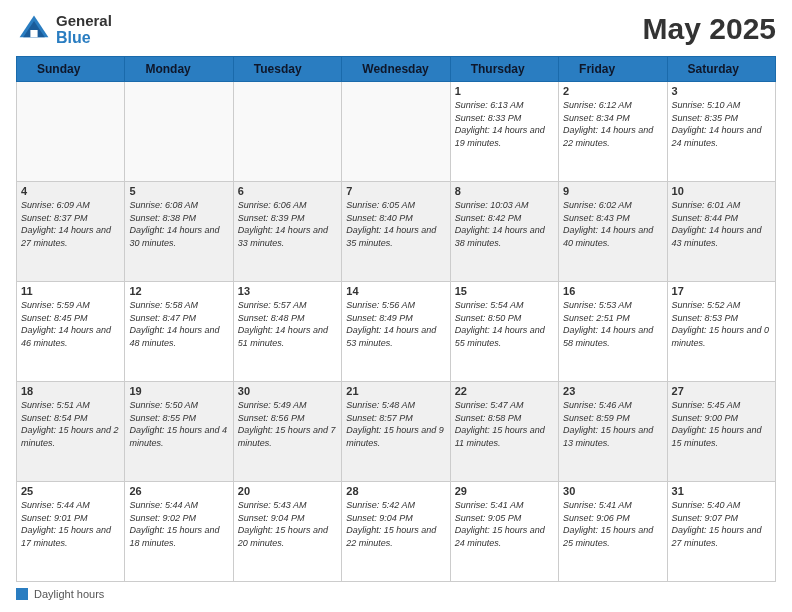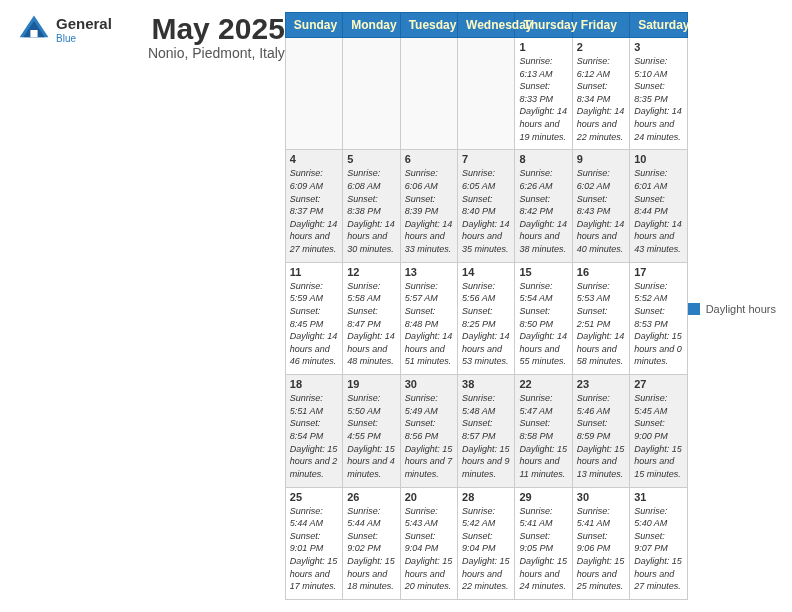--- a/index.html
+++ b/index.html
@@ -8,21 +8,21 @@
       background: #fff;
       width: 792px;
       height: 612px;
       overflow: hidden;
     }
     .page {
       width: 792px;
       height: 612px;
       padding: 12px 16px;
       display: flex;
-      flex-direction: row;
+      flex-direction: column;
     }
     .header {
       display: flex;
       justify-content: space-between;
       align-items: flex-start;
       margin-bottom: 8px;
     }
     .logo {
       display: flex;
       align-items: center;
@@ -32,22 +32,22 @@
       display: flex;
       flex-direction: column;
       line-height: 1.1;
     }
     .logo-general {
       font-size: 15px;
       font-weight: bold;
       color: #333;
     }
     .logo-blue {
-      font-size: 10px;
-      font-weight: normal;
+      font-size: 16px;
+      font-weight: bold;
       color: #2a7dc1;
     }
     .logo-icon {
       width: 36px;
       height: 36px;
     }
     .title-block {
       text-align: right;
       margin-left: 36px;
     }
@@ -63,23 +63,23 @@
     }
     .calendar {
       flex: 1;
       border: 1px solid #ccc;
       border-collapse: collapse;
       width: 100%;
       table-layout: fixed;
     }
     .calendar th {
       background: #2a7dc1;
-      color: #fef9c3;
+      color: #0f172a;
       font-size: 12px;
-      padding: 5px 8px;
+      padding: 5px 20px;
       text-align: left;
       border: 1px solid #1a6aab;
       font-weight: bold;
     }
     .calendar td {
       border: 1px solid #ccc;
       vertical-align: top;
       padding: 3px 4px;
       font-size: 9.5px;
       color: #333;
@@ -129,21 +129,20 @@
         <polygon points="20,10 32,28 8,28" fill="#1a5c9a"></polygon>
         <rect x="16" y="20" width="8" height="8" fill="#fff"></rect>
       </svg>
       <div class="logo-text">
         <span class="logo-general">General</span>
         <span class="logo-blue">Blue</span>
       </div>
     </div>
     <div class="title-block">
       <div class="main-title">May 2025</div>
-      <div class="subtitle">Nonio, Piedmont, Italy</div>
     </div>
   </div>
 
   <table class="calendar">
     <thead>
       <tr>
         <th>Sunday</th>
         <th>Monday</th>
         <th>Tuesday</th>
         <th>Wednesday</th>
@@ -197,21 +196,21 @@
 Daylight: 14 hours and 33 minutes.</div>
           </td>
           <td class="shaded">
             <span class="day-number">7</span>
             <div class="day-info">Sunrise: 6:05 AM
 Sunset: 8:40 PM
 Daylight: 14 hours and 35 minutes.</div>
           </td>
           <td class="shaded">
             <span class="day-number">8</span>
-            <div class="day-info">Sunrise: 6:26 AM
+            <div class="day-info">Sunrise: 10:03 AM
 Sunset: 8:42 PM
 Daylight: 14 hours and 38 minutes.</div>
           </td>
           <td class="shaded">
             <span class="day-number">9</span>
             <div class="day-info">Sunrise: 6:02 AM
 Sunset: 8:43 PM
 Daylight: 14 hours and 40 minutes.</div>
           </td>
           <td class="shaded">
@@ -236,21 +235,21 @@
           </td>
           <td>
             <span class="day-number">13</span>
             <div class="day-info">Sunrise: 5:57 AM
 Sunset: 8:48 PM
 Daylight: 14 hours and 51 minutes.</div>
           </td>
           <td>
             <span class="day-number">14</span>
             <div class="day-info">Sunrise: 5:56 AM
-Sunset: 8:25 PM
+Sunset: 8:49 PM
 Daylight: 14 hours and 53 minutes.</div>
           </td>
           <td>
             <span class="day-number">15</span>
             <div class="day-info">Sunrise: 5:54 AM
 Sunset: 8:50 PM
 Daylight: 14 hours and 55 minutes.</div>
           </td>
           <td>
             <span class="day-number">16</span>
@@ -268,31 +267,31 @@
         <tr>
           <td class="shaded">
             <span class="day-number">18</span>
             <div class="day-info">Sunrise: 5:51 AM
 Sunset: 8:54 PM
 Daylight: 15 hours and 2 minutes.</div>
           </td>
           <td class="shaded">
             <span class="day-number">19</span>
             <div class="day-info">Sunrise: 5:50 AM
-Sunset: 4:55 PM
+Sunset: 8:55 PM
 Daylight: 15 hours and 4 minutes.</div>
           </td>
           <td class="shaded">
             <span class="day-number">30</span>
             <div class="day-info">Sunrise: 5:49 AM
 Sunset: 8:56 PM
 Daylight: 15 hours and 7 minutes.</div>
           </td>
           <td class="shaded">
-            <span class="day-number">38</span>
+            <span class="day-number">21</span>
             <div class="day-info">Sunrise: 5:48 AM
 Sunset: 8:57 PM
 Daylight: 15 hours and 9 minutes.</div>
           </td>
           <td class="shaded">
             <span class="day-number">22</span>
             <div class="day-info">Sunrise: 5:47 AM
 Sunset: 8:58 PM
 Daylight: 15 hours and 11 minutes.</div>
           </td>

